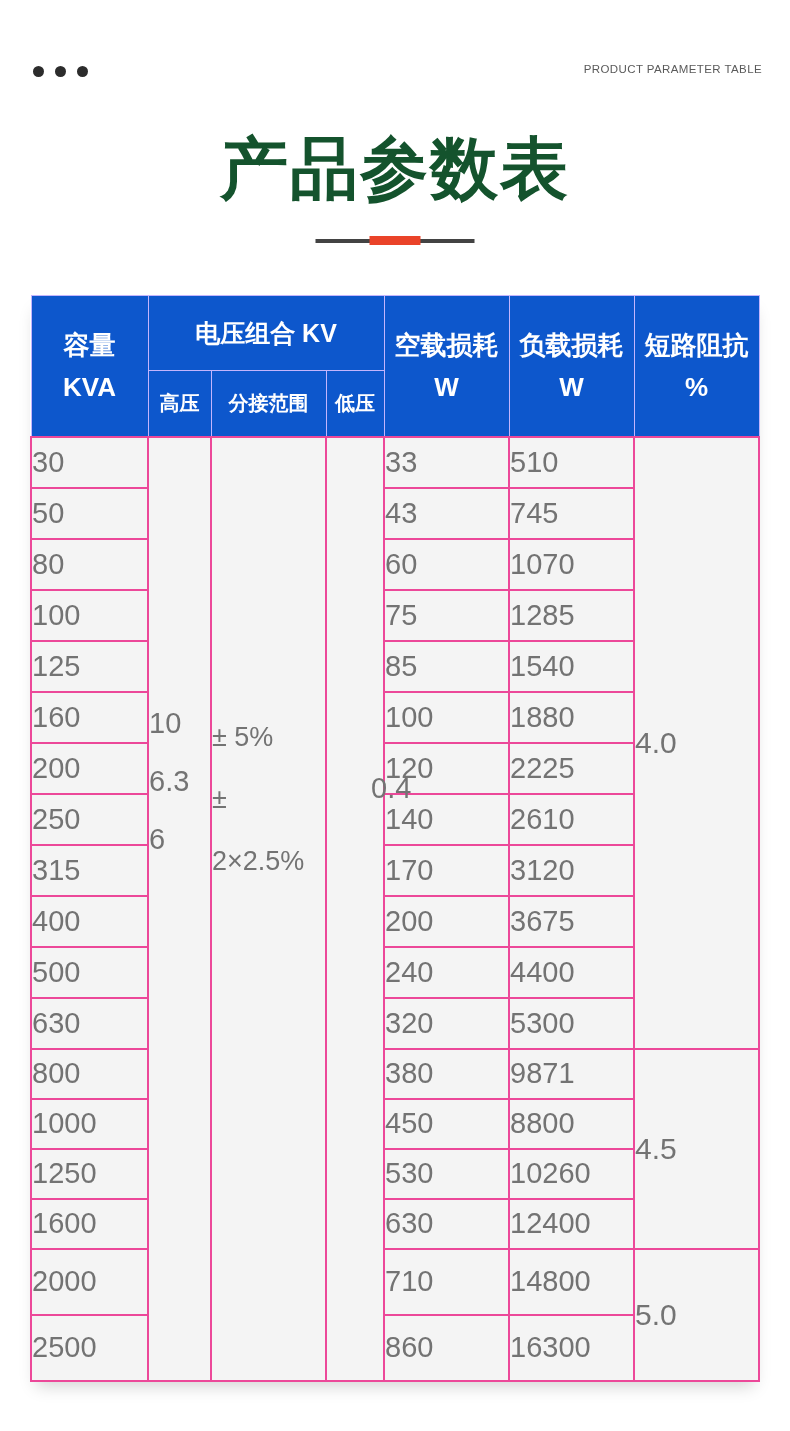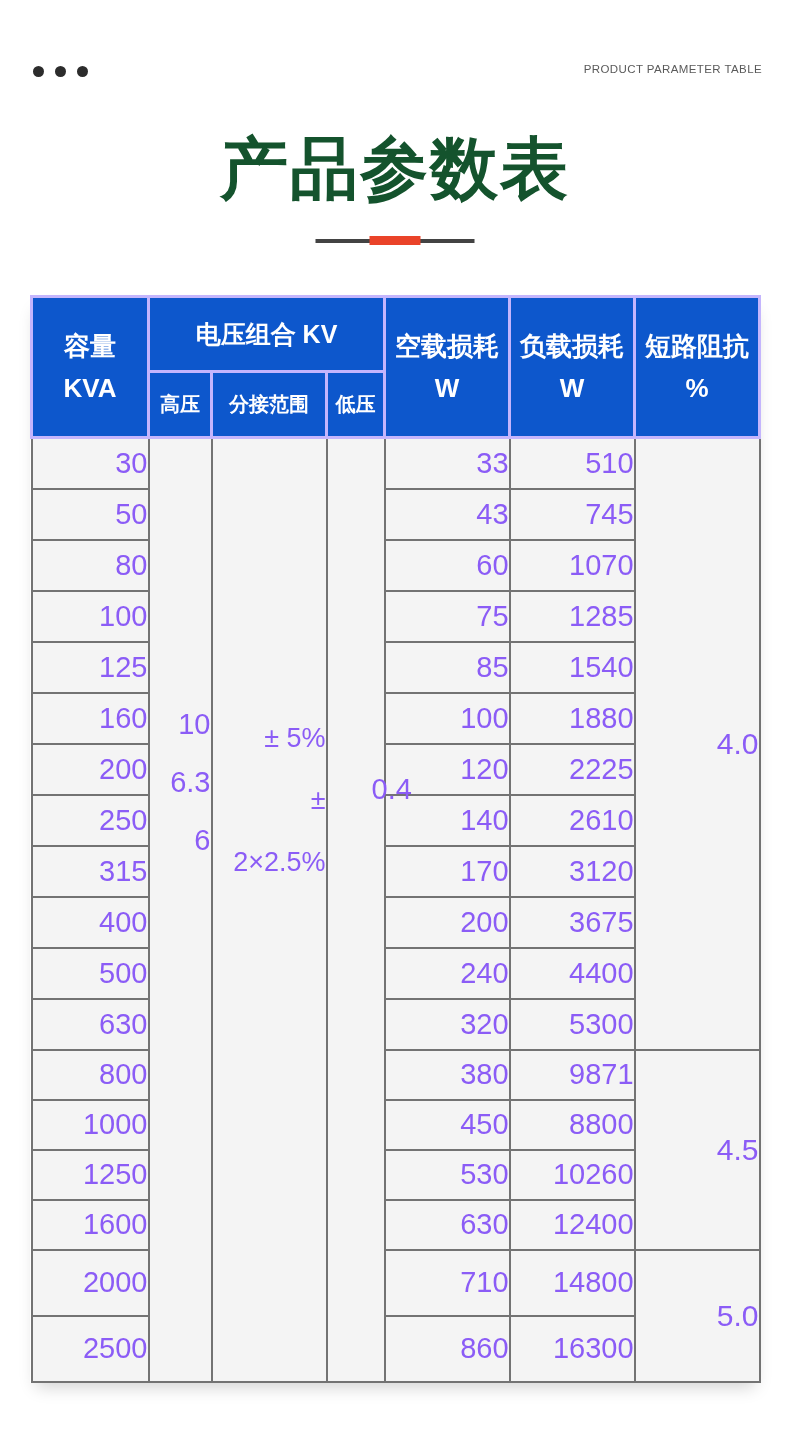--- a/index.html
+++ b/index.html
@@ -49,38 +49,38 @@
   }
   table {
     border-collapse: collapse;
     table-layout: fixed;
     width: 728px;
   }
   thead th {
     background: #0d57cc;
     color: #ffffff;
     font-weight: bold;
-    border: 3px solid #c4b5fd;
+    border: 1px solid #c4b5fd;
     text-align: center;
     vertical-align: middle;
     padding: 0;
   }
   thead tr.h-top  { height: 75px; }
   thead tr.h-sub  { height: 66px; }
   th .h-line { font-size: 26px; line-height: 42px; }
   th.sub-th  { font-size: 20px; }
   th.group-th { font-size: 25px; }
 
   tbody td {
     background: #f4f4f4;
-    border: 2px solid #737373;
-    text-align: right;
+    border: 2px solid #ec4899;
+    text-align: left;
     vertical-align: middle;
     font-size: 29px;
-    color: #8b5cf6;
+    color: #737373;
     padding: 0;
   }
   td.merge-cell { font-size: 29px; }
   .shift { position: relative; display: block; }
   .shift-hv  { top: -128px; }
   .shift-hv div { line-height: 58px; }
   .shift-tap { top: -110px; font-size: 27px; }
   .shift-tap div { line-height: 62px; }
   .shift-lv  { top: -120px; padding-left: 44px; }
   td.imp-cell { font-size: 30px; }

